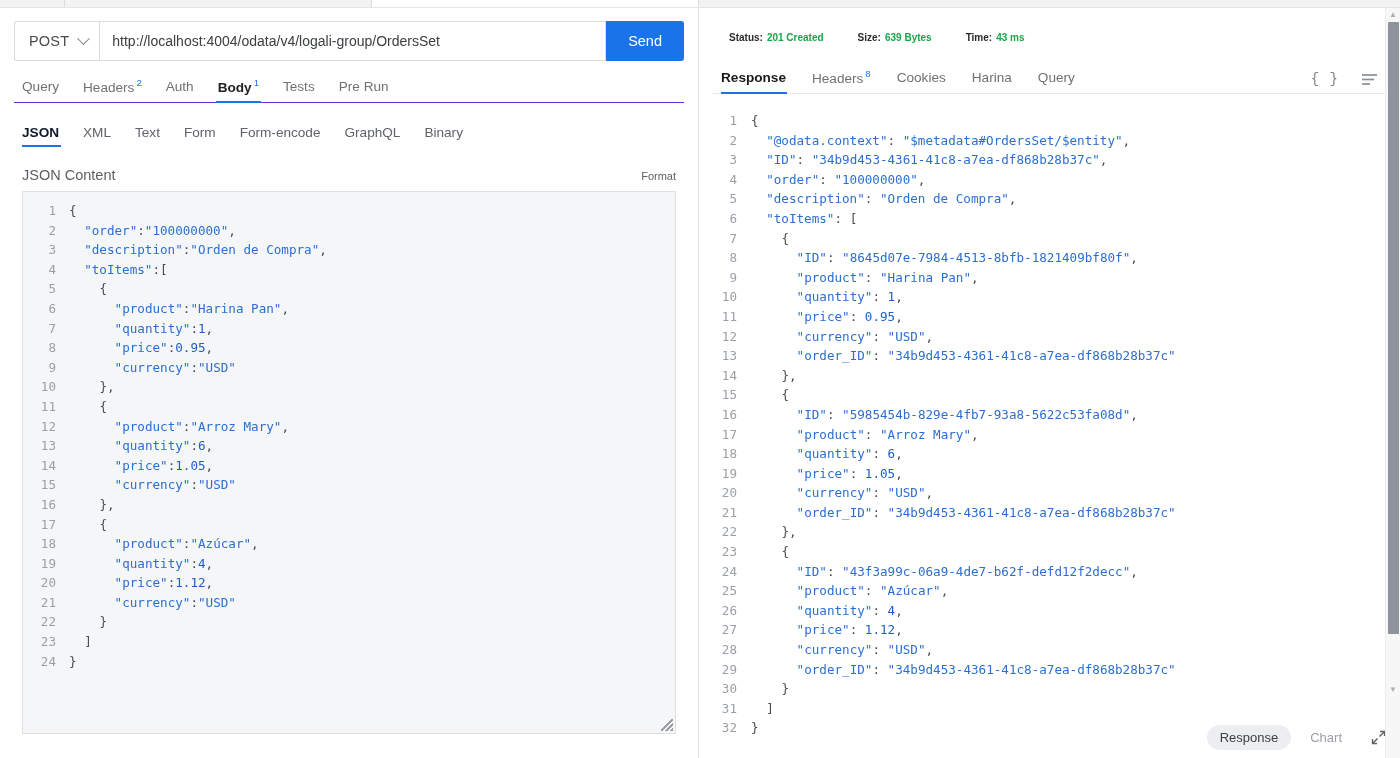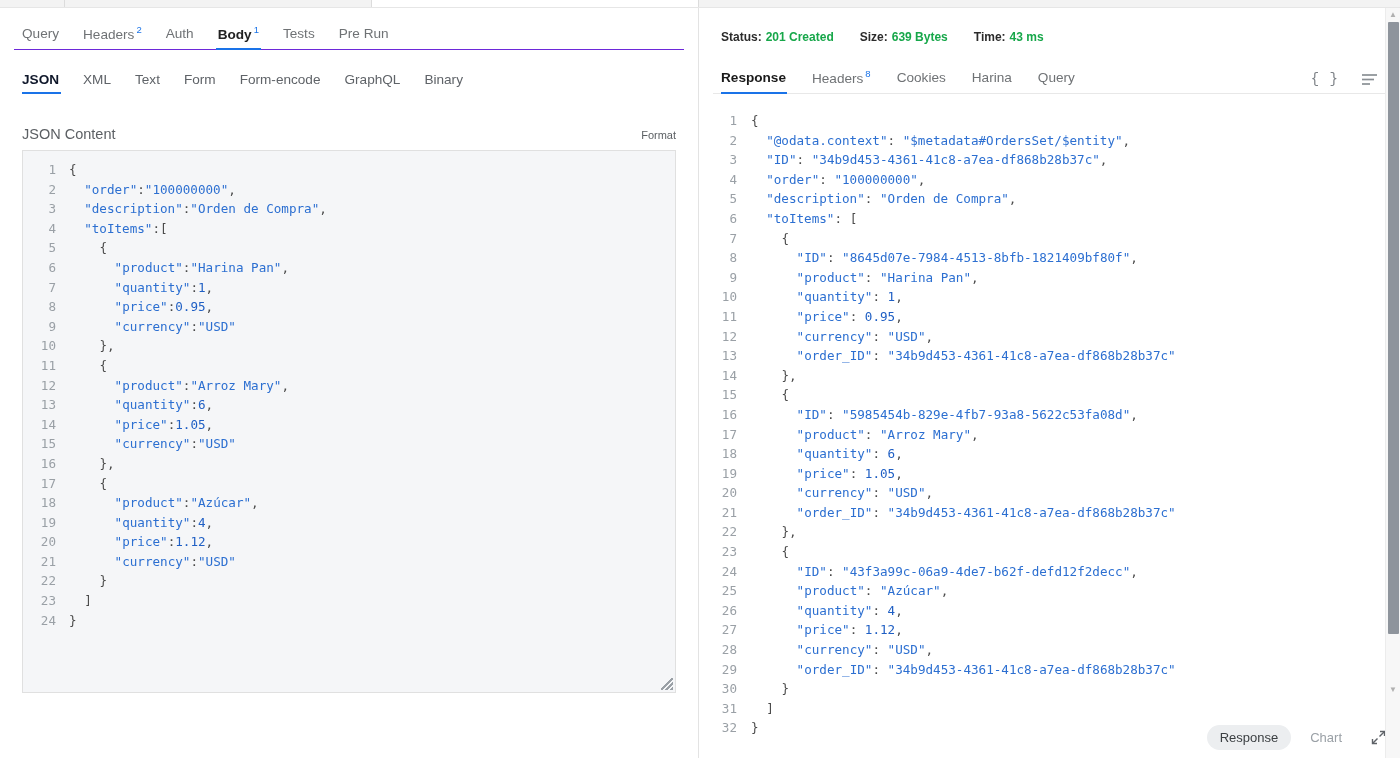--- a/index.html
+++ b/index.html
@@ -101,21 +101,21 @@
   }
   .body-tabs .t:first-child { padding-left: 8px; }
   .body-tabs .t.active { color: #0f172a; font-weight: bold; }
   .body-tabs .t.active::after {
     content: ""; position: absolute; left: 8px; right: 10px; bottom: 0;
     height: 2px; background: #1a73e8;
   }
 
   .content-head {
     display: flex; justify-content: space-between; align-items: baseline;
-    margin: 32px 22px 0 22px;
+    margin: 20px 22px 0 22px;
   }
   .content-head .lbl { font-size: 14.5px; color: #5b5f63; }
   .content-head .fmt { font-size: 11px; color: #5b5f63; cursor: pointer; }
 
   .editor-wrap {
     position: relative;
     margin: 8px 22px 0 22px;
     height: 543px;
     border: 1px solid #e0e0e0;
     background: #f5f6f8;
@@ -135,21 +135,21 @@
     position: relative;
     width: 701px; height: 758px;
     background: #ffffff;
     padding-top: 8px;
     flex: none;
   }
   .status-row {
     display: flex; align-items: center; gap: 26px;
     margin: 18px 0 0 22px; height: 22px;
   }
-  .status-row .pair { font-size: 12px; color: #2b2b2b; font-weight: bold; white-space: nowrap; }
+  .status-row .pair { font-size: 10px; color: #2b2b2b; font-weight: bold; white-space: nowrap; margin-left: 8px; }
   .status-row .pair .v { color: #17a74a; font-weight: bold; margin-left: 4px; }
 
   .res-tabs {
     display: flex; align-items: flex-end;
     margin: 15px 14px 0 14px;
     border-bottom: 1px solid #e8e8e8;
     height: 31px; position: relative;
   }
   .res-tabs .t {
     font-size: 13.6px; color: #6f7275; padding: 0 13px 8px 13px;
@@ -228,20 +228,28 @@
 
   <div class="tabstrip">
     <div class="seg" style="width:65px"></div>
     <div class="seg" style="width:307px"></div>
     <div class="seg active" style="width:327px"></div>
     <div class="rest"></div>
   </div>
 
   <div class="left-pane">
 
+    <div class="urlrow">
+      <div class="method-box">
+        <span class="method-label">POST</span>
+        <span class="chev"></span>
+      </div>
+      <input class="url-input" type="text" value="http://localhost:4004/odata/v4/logali-group/OrdersSet" placeholder="Enter request url" style="">
+      <button class="send-btn">Send</button>
+    </div>
 
     <div class="req-tabs">
       <div class="t"><span>Query</span></div>
       <div class="t"><span>Headers</span><sup class="sup">2</sup></div>
       <div class="t"><span>Auth</span></div>
       <div class="t active"><span>Body</span><sup class="sup">1</sup></div>
       <div class="t"><span>Tests</span></div>
       <div class="t"><span>Pre Run</span></div>
     </div>
 

